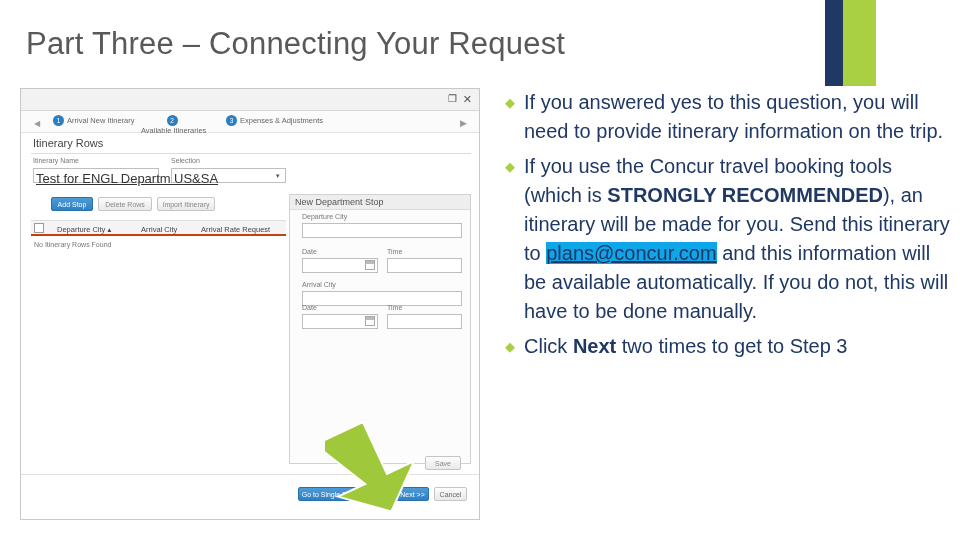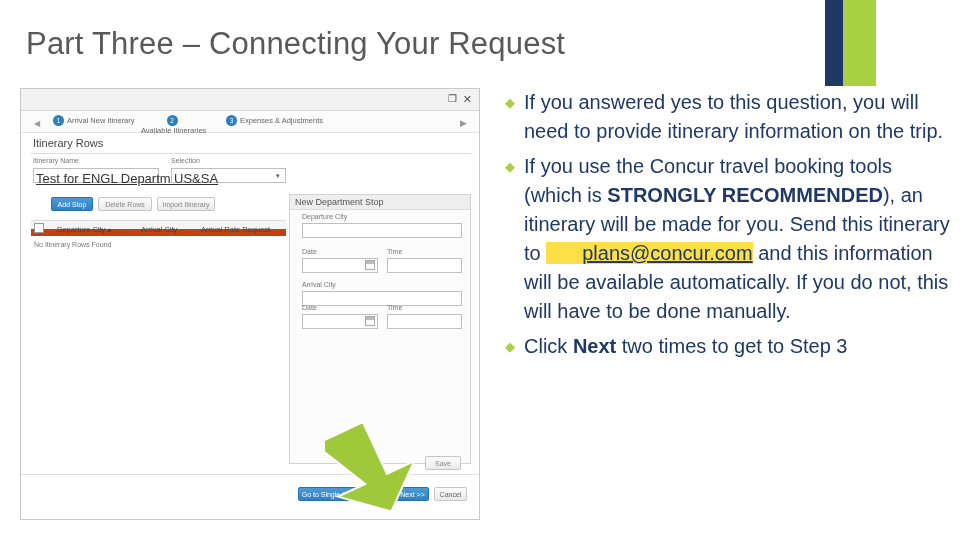--- a/index.html
+++ b/index.html
@@ -69,24 +69,23 @@
   .bullet-text {
     flex: 1 1 auto;
     font-size: 20px;
     line-height: 29px;
     color: #1f3864;
   }
   .bullet-text b {
     font-weight: bold;
   }
   .email-link {
-    background: #fde047;
+    background: #0ea5e9;
     color: #1f3864;
     text-decoration: underline;
-    padding-left: 36px;
   }
 
   
   .shot {
     position: absolute;
     left: 20px;
     top: 88px;
     width: 460px;
     height: 432px;
     background: #ffffff;
@@ -225,21 +224,21 @@
     box-sizing: border-box;
   }
 
   
   .tbl-head {
     position: absolute;
     left: 10px; top: 131px;
     width: 255px; height: 16px;
     background: #f4f4f4;
     border-top: 1px solid #dcdcdc;
-    border-bottom: 7px solid #c2410c;
+    border-bottom: 2px solid #c2410c;
     box-sizing: border-box;
   }
   .tbl-col {
     position: absolute;
     top: 4px;
     font-size: 7.5px;
     color: #444;
   }
   .tbl-check {
     position: absolute;

